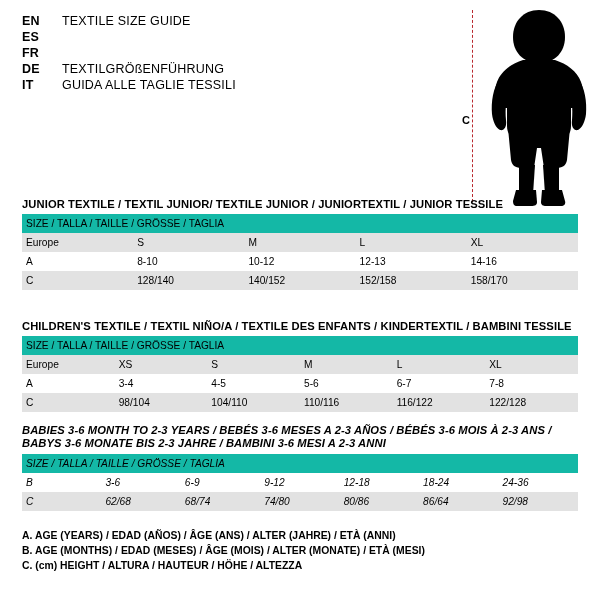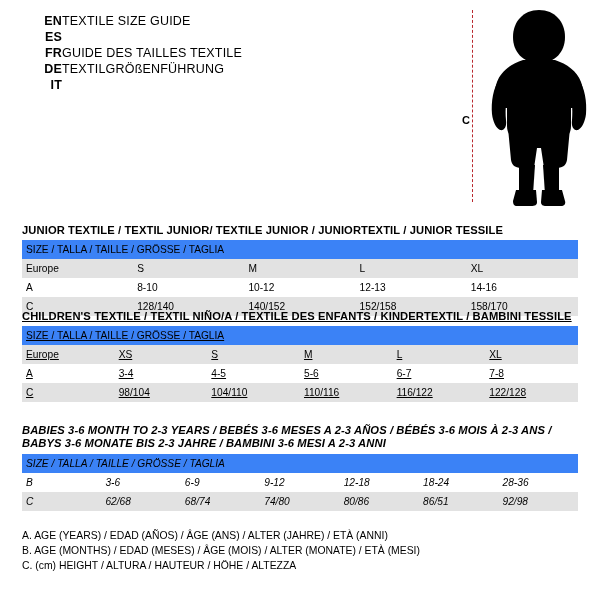--- a/index.html
+++ b/index.html
@@ -33,21 +33,20 @@
   .hdr-row {
     display: flex;
     align-items: baseline;
     margin-bottom: 2px;
   }
   .hdr-lang {
     width: 40px;
     font-size: 12.5px;
     font-weight: bold;
     letter-spacing: 0.2px;
-    text-align: right;
   }
   .hdr-title {
     font-size: 12.5px;
     font-weight: normal;
     letter-spacing: 0.2px;
   }
 
   
   .figure {
     position: absolute;
@@ -91,78 +90,78 @@
     width: 100%;
     table-layout: fixed;
     font-size: 10.2px;
   }
   .tbl td {
     padding: 2px 0 2px 4px;
     vertical-align: middle;
     height: 15px;
   }
   .row-head td {
-    background: #3b82f6;
+    background: #14b8a6;
     color: #000;
     font-weight: normal;
     font-size: 10.2px;
   }
   .row-shade td {
     background: #e2e2e2;
   }
   .row-white td {
     background: #ffffff;
   }
 
   .block {
     position: absolute;
     left: 22px;
     width: 556px;
   }
 
   
-  #block-junior { top: 224px; }
-  #block-children { top: 310px; text-decoration: underline; }
+  #block-junior { top: 198px; }
+  #block-children { top: 320px; }
   #block-babies { top: 424px; font-style: italic; }
   #legend { position: absolute; left: 22px; top: 528px; width: 560px; }
 
   .section-title-row { margin-bottom: 4px; }
   .subtitle-two-lines { line-height: 13px; }
 
   .legend-line {
     font-size: 10.4px;
     line-height: 15px;
-    font-weight: normal;
+    font-weight: bold;
   }
 
   .tbl .c-first { width: 92px; }
 </style>
 </head>
 <body>
 
 <div class="page">
 
   <div class="header">
     <div class="hdr-row">
       <div class="hdr-lang">EN</div>
       <div class="hdr-title">TEXTILE SIZE GUIDE</div>
     </div>
     <div class="hdr-row">
       <div class="hdr-lang">ES</div>
     </div>
     <div class="hdr-row">
       <div class="hdr-lang">FR</div>
-      <div class="hdr-title">GUIDE DES TAILLES TEXTILE</div>
     </div>
     <div class="hdr-row">
       <div class="hdr-lang">DE</div>
       <div class="hdr-title">TEXTILGRÖßENFÜHRUNG</div>
     </div>
     <div class="hdr-row">
       <div class="hdr-lang">IT</div>
+      <div class="hdr-title">GUIDA ALLE TAGLIE TESSILI</div>
     </div>
   </div>
 
   <div class="figure">
     <div class="dashline"></div>
     <div class="c-label">C</div>
     <svg class="fig-svg" width="112" height="200" viewBox="0 0 112 200">
       <g fill="#000000">
 
         <path d="M56 2 C40 2 30 14 30 29 C30 44 40 55 56 55 C72 55 82 44 82 29 C82 14 72 2 56 2 Z"></path>
@@ -265,29 +264,29 @@
           <tr class="row-head">
         <td colspan="7">SIZE / TALLA / TAILLE / GRÖSSE / TAGLIA</td>
       </tr>
       <tr class="row-white">
         <td class="c-first">B</td>
         <td>3-6</td>
         <td>6-9</td>
         <td>9-12</td>
         <td>12-18</td>
         <td>18-24</td>
-        <td>28-36</td>
+        <td>24-36</td>
       </tr>
       <tr class="row-shade">
         <td class="c-first">C</td>
         <td>62/68</td>
         <td>68/74</td>
         <td>74/80</td>
         <td>80/86</td>
-        <td>86/51</td>
+        <td>86/64</td>
         <td>92/98</td>
       </tr>
     </tbody>
       </table>
   </div>
 
   <div id="legend">
     <div class="legend-line">A. AGE (YEARS) / EDAD (AÑOS) / ÂGE (ANS) / ALTER (JAHRE) / ETÀ (ANNI)</div>
     <div class="legend-line">B. AGE (MONTHS) / EDAD (MESES) / ÂGE (MOIS) / ALTER (MONATE) / ETÀ (MESI)</div>
     <div class="legend-line">C. (cm) HEIGHT / ALTURA / HAUTEUR / HÖHE / ALTEZZA</div>

